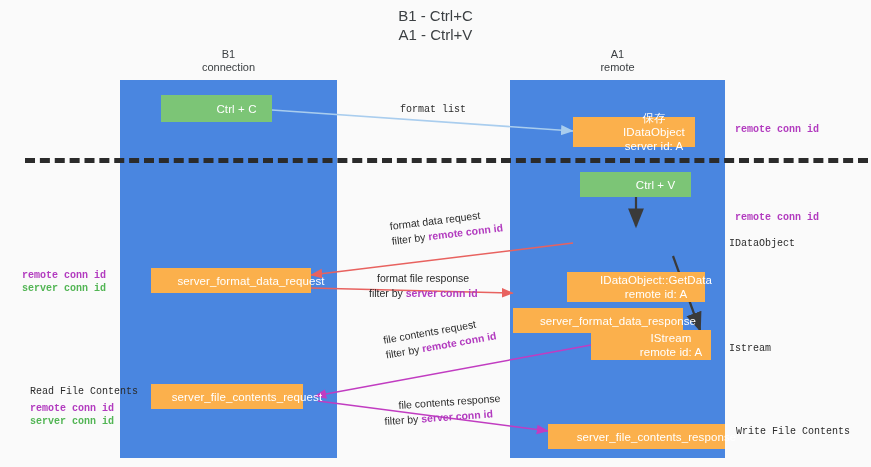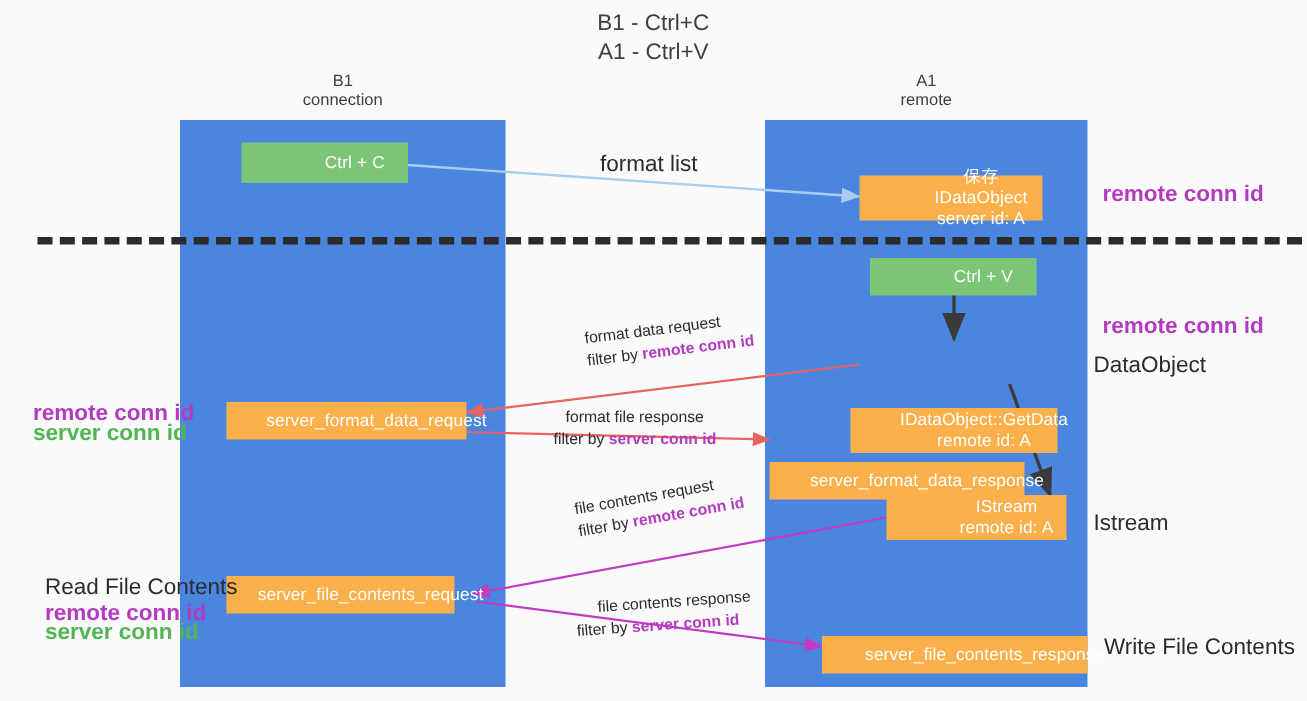--- a/index.html
+++ b/index.html
@@ -55,24 +55,25 @@
   }
   .box.green { background: #7cc576; }
   .box.orange { background: #fbb04c; }
   .dashed {
     position: absolute;
     height: 0;
     border-top: 5px dashed #2b2b2b;
   }
   .lbl {
     position: absolute;
-    font-size: 15px;
+    font-size: 10px;
     color: #222;
     line-height: 15px;
     white-space: nowrap;
+    font-family: Liberation Mono, monospace;
   }
   .lbl.purple { color: #b23bbf; font-weight: bold; }
   .lbl.green  { color: #52b554; font-weight: bold; }
   .lbl.plain  { color: #2b2b2b; }
   .lbl-rot {
     position: absolute;
     font-size: 10.5px;
     line-height: 15px;
     color: #2b2b2b;
     white-space: nowrap;
@@ -175,21 +176,21 @@
 
   <div class="lbl-rot" style="left:398px; top:398px; transform:rotate(-4deg);">
     <div><span>file contents response</span></div>
     <div style="margin-left:-15px;"><span>filter by </span><span class="purple">server conn id</span></div>
   </div>
 
   <div class="lbl purple" style="left:735px; top:122px;">remote conn id</div>
 
   <div class="lbl purple" style="left:735px; top:210px;">remote conn id</div>
 
-  <div class="lbl plain" style="left:729px; top:236px;">DataObject</div>
+  <div class="lbl plain" style="left:729px; top:236px;">IDataObject</div>
 
   <div class="lbl plain" style="left:729px; top:341px;">Istream</div>
 
   <div class="lbl plain" style="left:736px; top:424px;">Write File Contents</div>
 
   <div class="lbl purple" style="left:22px; top:268px;">remote conn id</div>
   <div class="lbl green" style="left:22px; top:281px;">server conn id</div>
 
   <div class="lbl plain" style="left:30px; top:384px;">Read File Contents</div>
   <div class="lbl purple" style="left:30px; top:401px;">remote conn id</div>

